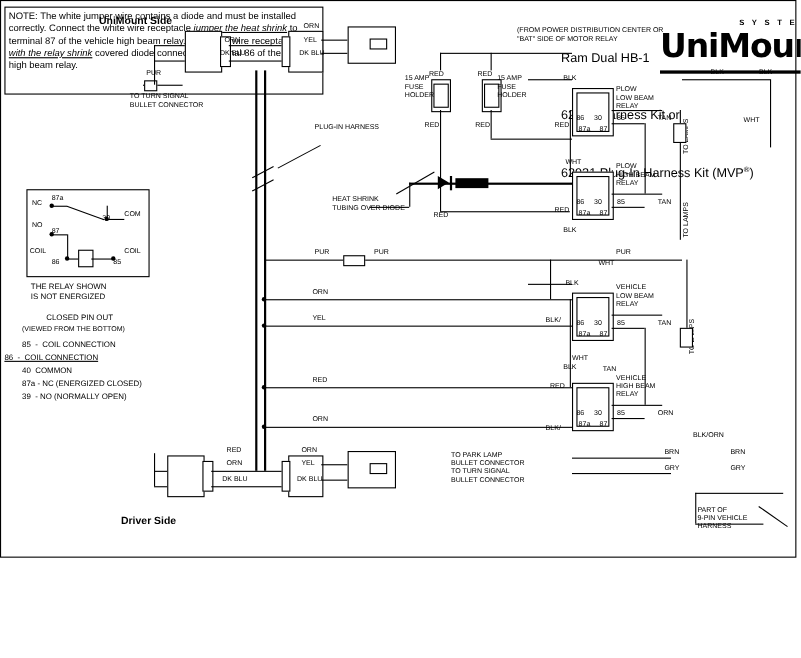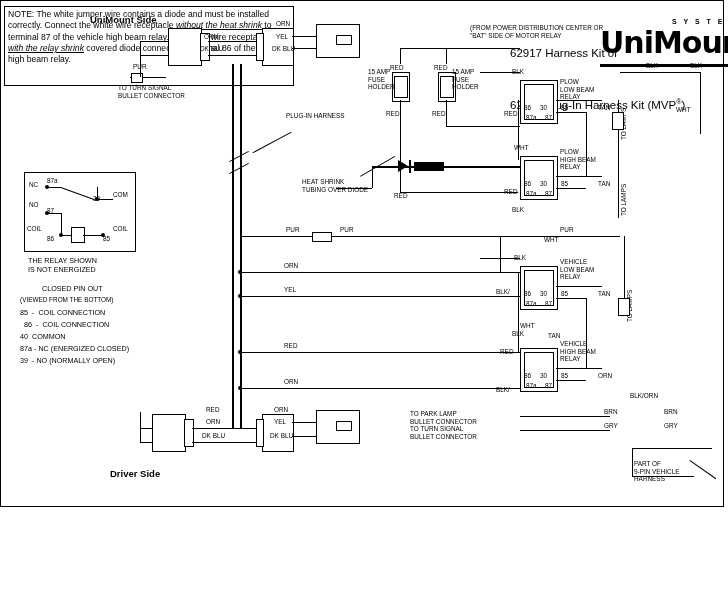--- a/index.html
+++ b/index.html
@@ -46,30 +46,31 @@
 
   
   #legend-box{position:absolute;border:1px solid #000;background:#fff;}
 </style>
 </head>
 <body>
 
 <div id="page">
 
   <div class="abs" id="note-box"></div>
-  <div class="txt" id="note-text"><span>NOTE:  The white jumper wire contains a diode and must be installed correctly.  Connect the white wire receptacle </span><i>without the heat shrink</i><span> to terminal 87 of the vehicle high beam relay.  The white wire receptacle </span><i>with the relay shrink</i><span> covered diode connects to terminal 86 of the plow high beam relay.</span></div>
+  <div class="txt" id="note-text"><span>NOTE:  The white jumper wire contains a diode and must be installed correctly.  Connect the white wire receptacle </span><i>jumper the heat shrink</i><span> to terminal 87 of the vehicle high beam relay.  The white wire receptacle </span><i>with the relay shrink</i><span> covered diode connects to terminal 86 of the plow high beam relay.</span></div>
 
   <div class="abs" id="logo-block">
     <div class="txt" id="logo-system">S Y S T E M</div>
     <div class="txt" id="logo-uni">UniMount</div>
 
     <div class="abs" id="logo-rule"></div>
   </div>
 
   <div class="txt" id="title-block">
+    <div>Ram Dual HB-1</div>
     <div>62917 Harness Kit or</div>
     <div><span>62921 Plug-In Harness Kit (MVP</span><sup>®</sup><span>)</span></div>
   </div>
 
   <div id="frame">
 
     <div class="lbl9" style="left:90px;top:14px;">UniMount Side</div>
     <div class="lbl9" style="left:110px;top:468px;">Driver Side</div>
 
     <div class="h" style="left:130px;top:77px;width:36px;"></div>
@@ -132,21 +133,21 @@
       <div class="dot" style="left:20px;top:38px;"></div>
       <div class="dot" style="left:70px;top:24px;"></div>
       <div class="dot" style="left:34px;top:60px;"></div>
       <div class="dot" style="left:76px;top:60px;"></div>
     </div>
     <div class="lbl7" style="left:28px;top:256px;">THE RELAY SHOWN
 IS NOT ENERGIZED</div>
     <div class="lbl7" style="left:42px;top:284px;">CLOSED PIN OUT</div>
     <div class="lbl" style="left:20px;top:296px;">(VIEWED FROM THE BOTTOM)</div>
     <div class="lbl7" style="left:20px;top:308px;">85  -  COIL CONNECTION</div>
-    <div class="lbl7" style="left:24px;top:320px;">86  -  COIL CONNECTION</div>
+    <div class="lbl7" style="left:4px;top:320px;text-decoration:underline;">86  -  COIL CONNECTION</div>
     <div class="lbl7" style="left:20px;top:332px;">40  COMMON</div>
     <div class="lbl7" style="left:20px;top:344px;">87a - NC (ENERGIZED CLOSED)</div>
     <div class="lbl7" style="left:20px;top:356px;">39  - NO (NORMALLY OPEN)</div>
 
     <div class="lbl" style="left:470px;top:24px;">(FROM POWER DISTRIBUTION CENTER OR
 "BAT" SIDE OF MOTOR RELAY</div>
     <div class="h" style="left:400px;top:48px;width:120px;"></div>
     <div class="v" style="left:400px;top:48px;height:16px;"></div>
     <div class="v" style="left:446px;top:48px;height:16px;"></div>
     <div class="lbl" style="left:390px;top:64px;">RED</div>

